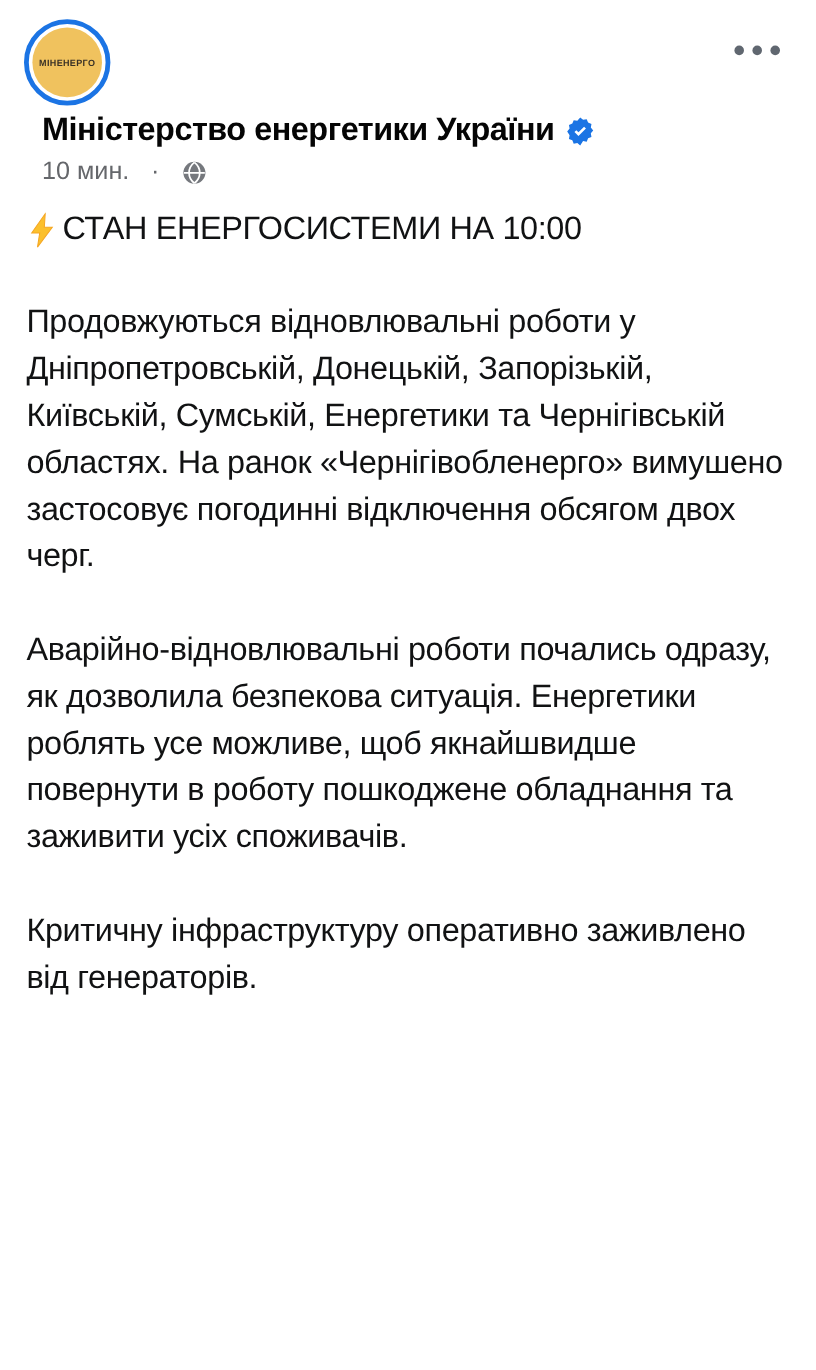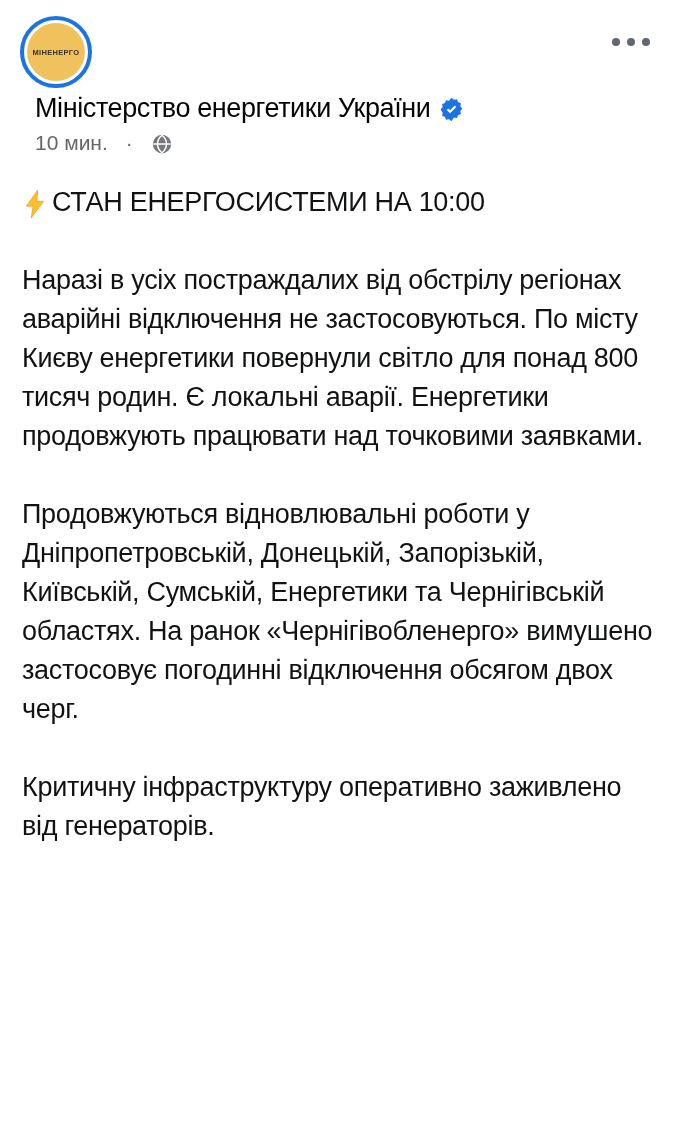--- a/index.html
+++ b/index.html
@@ -40,21 +40,21 @@
     font-size: 7.5px;
     font-weight: 700;
     color: #3a3226;
     letter-spacing: 0.3px;
     white-space: nowrap;
   }
   .header-info { margin-left: 15px; padding-top: 4px; min-width: 0; }
   .name-row { display: flex; align-items: center; gap: 9px; }
   .page-name {
     font-size: 27px;
-    font-weight: 400;
+    font-weight: 700;
     color: #050505;
     letter-spacing: -0.4px;
     line-height: 32px;
     white-space: nowrap;
     cursor: pointer;
   }
   .badge { display: inline-flex; flex: 0 0 auto; margin-top: 2px; }
   .meta-row {
     display: flex; align-items: center;
     gap: 18px;
@@ -79,21 +79,21 @@
     padding: 10px 20px 0 22px;
     font-size: 27px;
     line-height: 39px;
     letter-spacing: -0.3px;
     color: #111213;
   }
   .headline {
     display: flex;
     align-items: center;
     gap: 4px;
-    margin: 12px 0 39px 0;
+    margin: 0 0 39px 0;
     font-weight: 400;
   }
   .bolt { display: inline-flex; flex: 0 0 auto; position: relative; top: 1px; }
   .para { margin: 0 0 39px 0; }
   .para:last-child { margin-bottom: 0; }
 </style>
 </head>
 <body>
 
 <div class="post">
@@ -140,18 +140,18 @@
 
     <div class="headline">
       <span class="bolt">
         <svg width="26" height="30" viewBox="0 0 24 28">
           <path fill="#FBC02D" stroke="#F5A623" stroke-width="0.8" d="M14.5 1L4 16h6.2L8.5 27 20 11.5h-6.2z"></path>
         </svg>
       </span>
       <span>СТАН ЕНЕРГОСИСТЕМИ НА 10:00</span>
     </div>
 
-    <p class="para">Наразі в усіх постраждалих від обстрілу регіонах аварійні відключення не застосовуються. По місту Києву енергетики повернули світло для понад 800 тисяч родин. Є локальні аварії. Енергетики продовжують працювати над точковими заявками.</p>
     <p class="para">Продовжуються відновлювальні роботи у Дніпропетровській, Донецькій, Запорізькій, Київській, Сумській, Енергетики та Чернігівській областях. На ранок «Чернігівобленерго» вимушено застосовує погодинні відключення обсягом двох черг.</p>
+    <p class="para">Аварійно-відновлювальні роботи почались одразу, як дозволила безпекова ситуація. Енергетики роблять усе можливе, щоб якнайшвидше повернути в роботу пошкоджене обладнання та заживити усіх споживачів.</p>
     <p class="para">Критичну інфраструктуру оперативно заживлено від генераторів.</p>
 
   </div>
 </div>
 
 </body></html>

